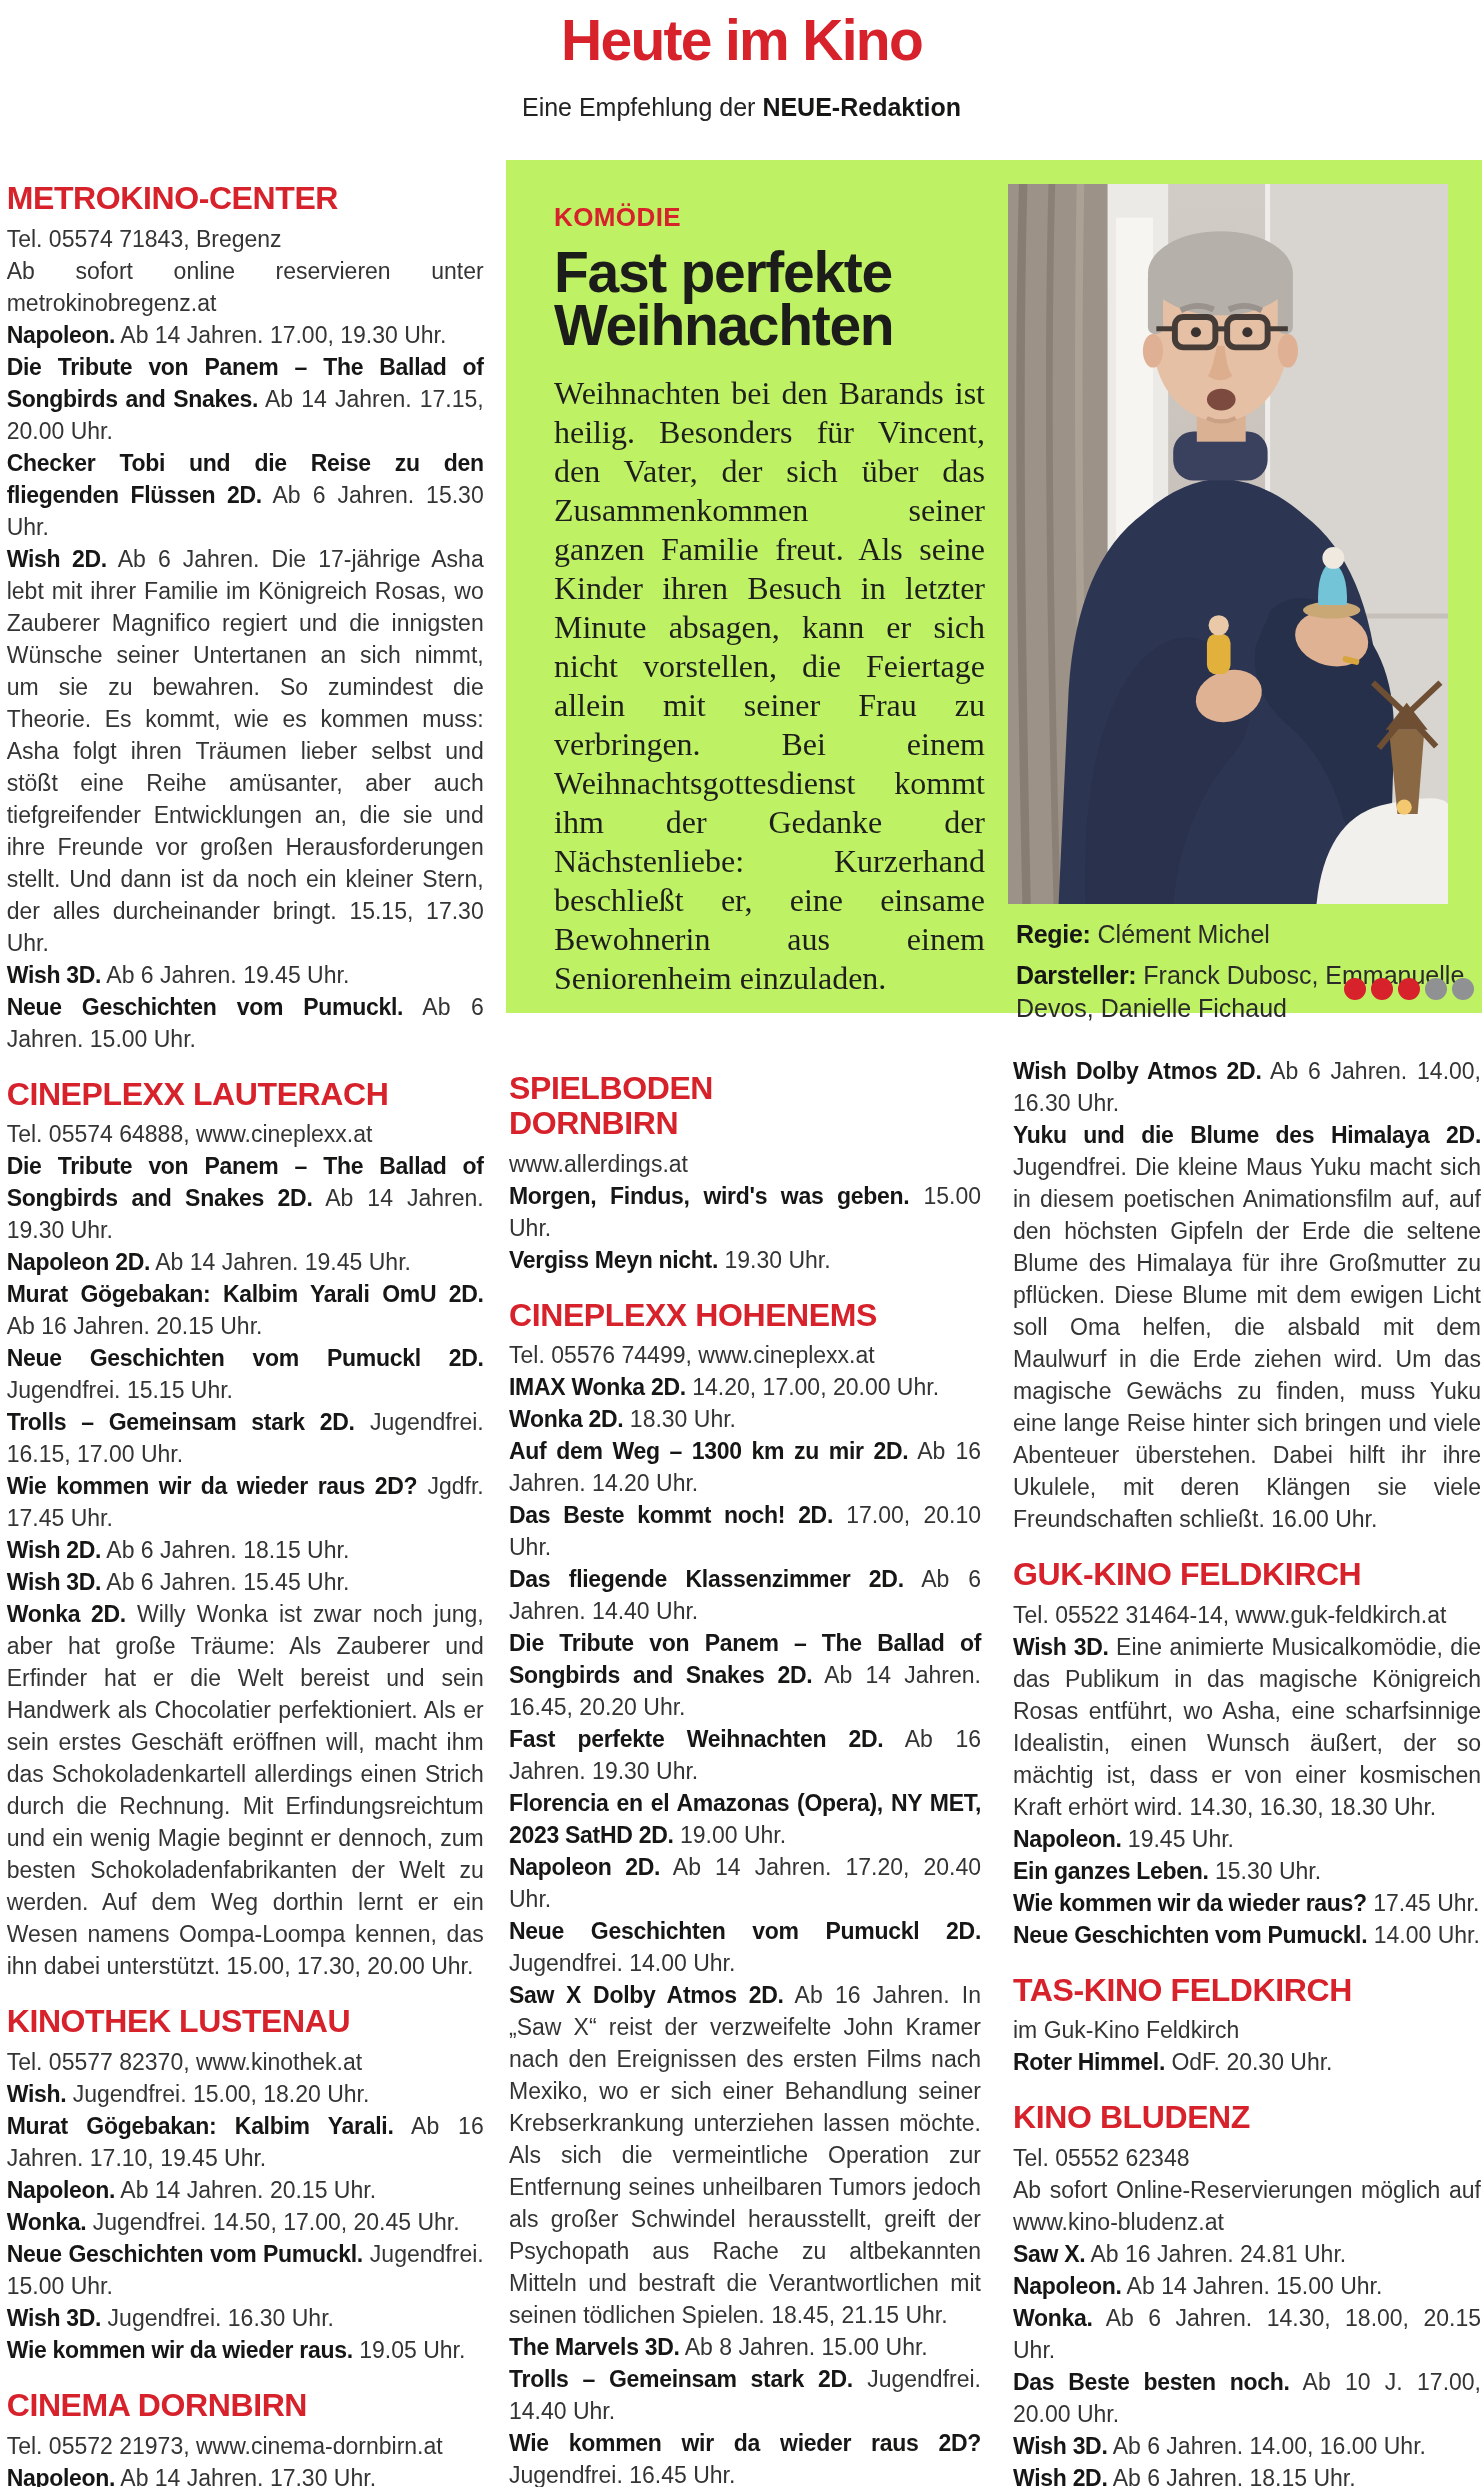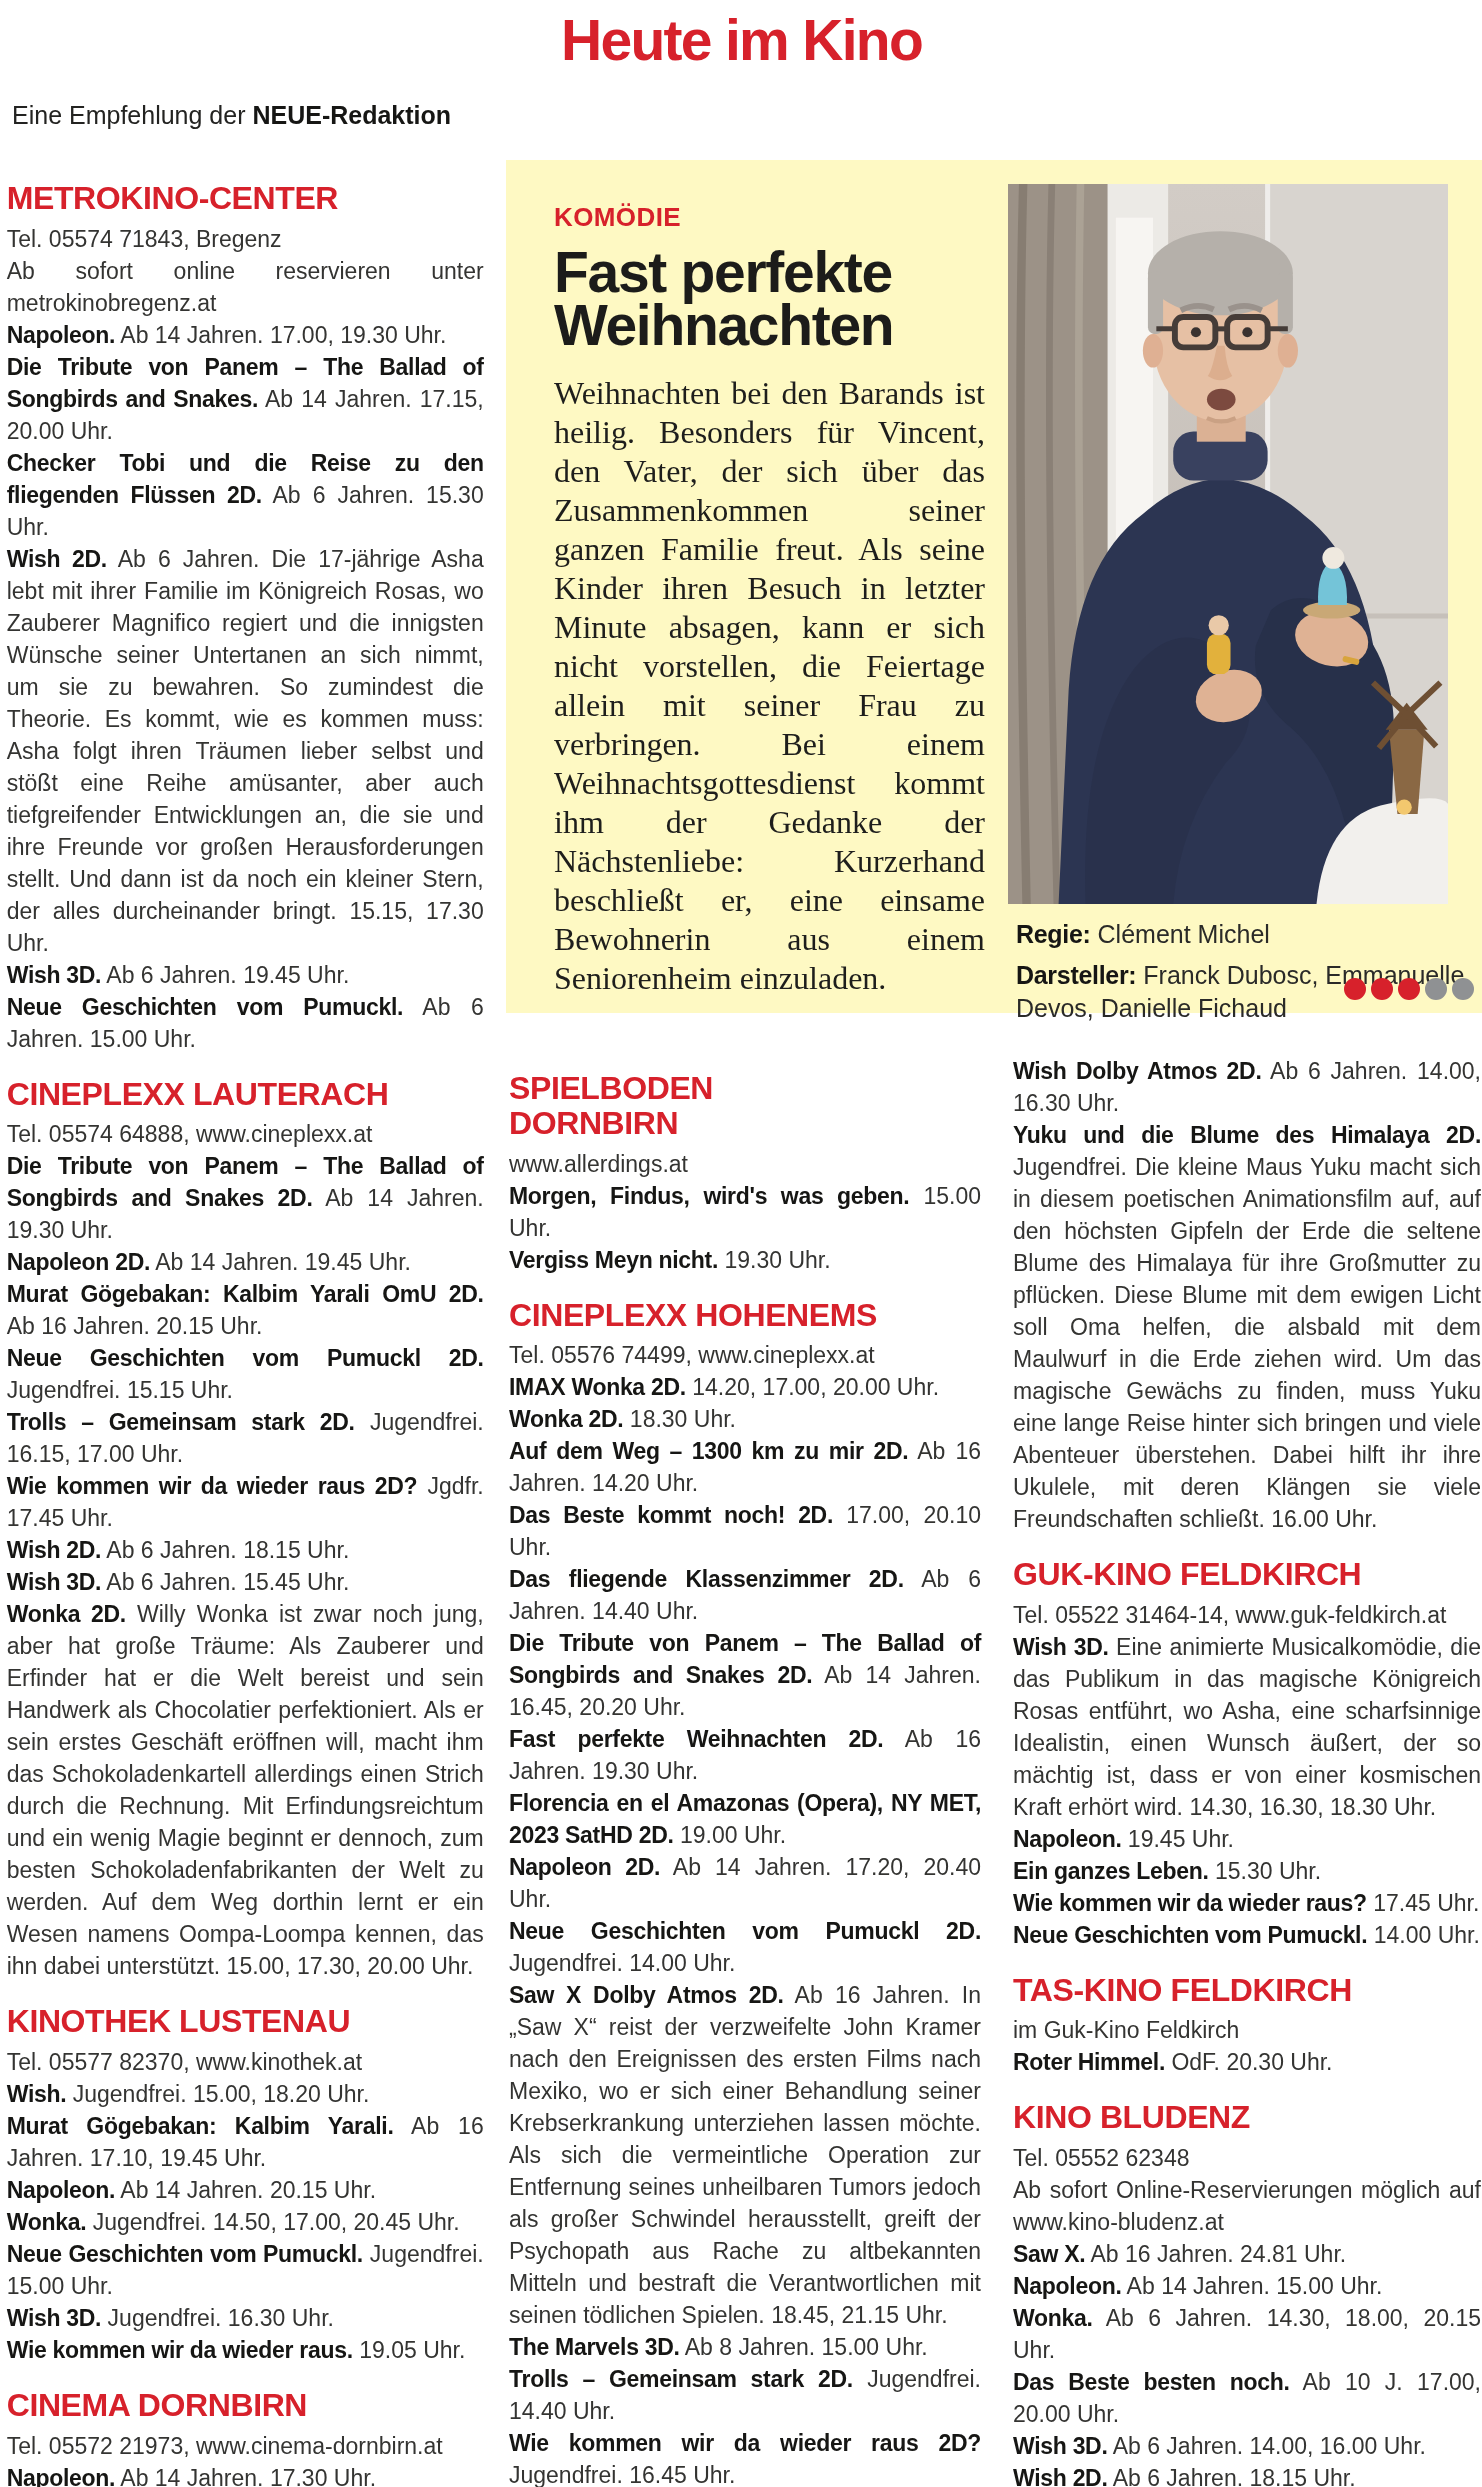--- a/index.html
+++ b/index.html
@@ -1,25 +1,25 @@
 <!DOCTYPE html>
 <html style="font-size:13.5px"><head>
 <meta charset="utf-8">
 <style>
   html,body{margin:0;padding:0;background:#fff;}
   .page{position:relative;width:1483px;height:2487px;background:#fff;overflow:hidden;
         font-family:"Liberation Sans",sans-serif;color:#2e2e2c;}
   
   .page-title{position:absolute;top:0;left:0;right:0;margin:8px;text-align:center;
       font-size:57px;line-height:64px;font-weight:700;letter-spacing:-1.7px;color:#d7212b;}
-  .page-subtitle{position:absolute;top:88px;left:0;right:0;margin:12px;text-align:left;
+  .page-subtitle{position:absolute;top:88px;left:0;right:0;margin:4px;text-align:center;
       font-size:25px;line-height:30px;color:#232321;}
   .page-subtitle b{color:#161614;}
   
-  .feature-box{position:absolute;left:506px;top:160px;width:977px;height:853px;background:#fef9c3;}
+  .feature-box{position:absolute;left:506px;top:160px;width:977px;height:853px;background:#bef264;}
   .feature-col{position:absolute;left:48px;top:42px;width:431px;}
   .kicker{margin:0;font-size:26px;line-height:30px;font-weight:700;letter-spacing:0.4px;color:#d7212b;}
   .headline{margin:13.5px 0 0;font-size:57px;line-height:53px;font-weight:700;letter-spacing:-1.3px;color:#1c1c1a;}
   .feature-body{margin:22px 0 0;font-family:"Liberation Serif",serif;font-size:32px;line-height:39px;
       color:#1e1e1c;text-align:justify;}
   .photo{position:absolute;left:502px;top:23.6px;width:440px;height:720px;overflow:hidden;background:#c9c3bd;}
   .photo svg{display:block;width:100%;height:100%;}
   .caption{position:absolute;left:502px;top:750px;width:468px;height:99px;
       font-size:25px;line-height:33px;color:#2a2a28;}
   .caption p{margin:8px;}

